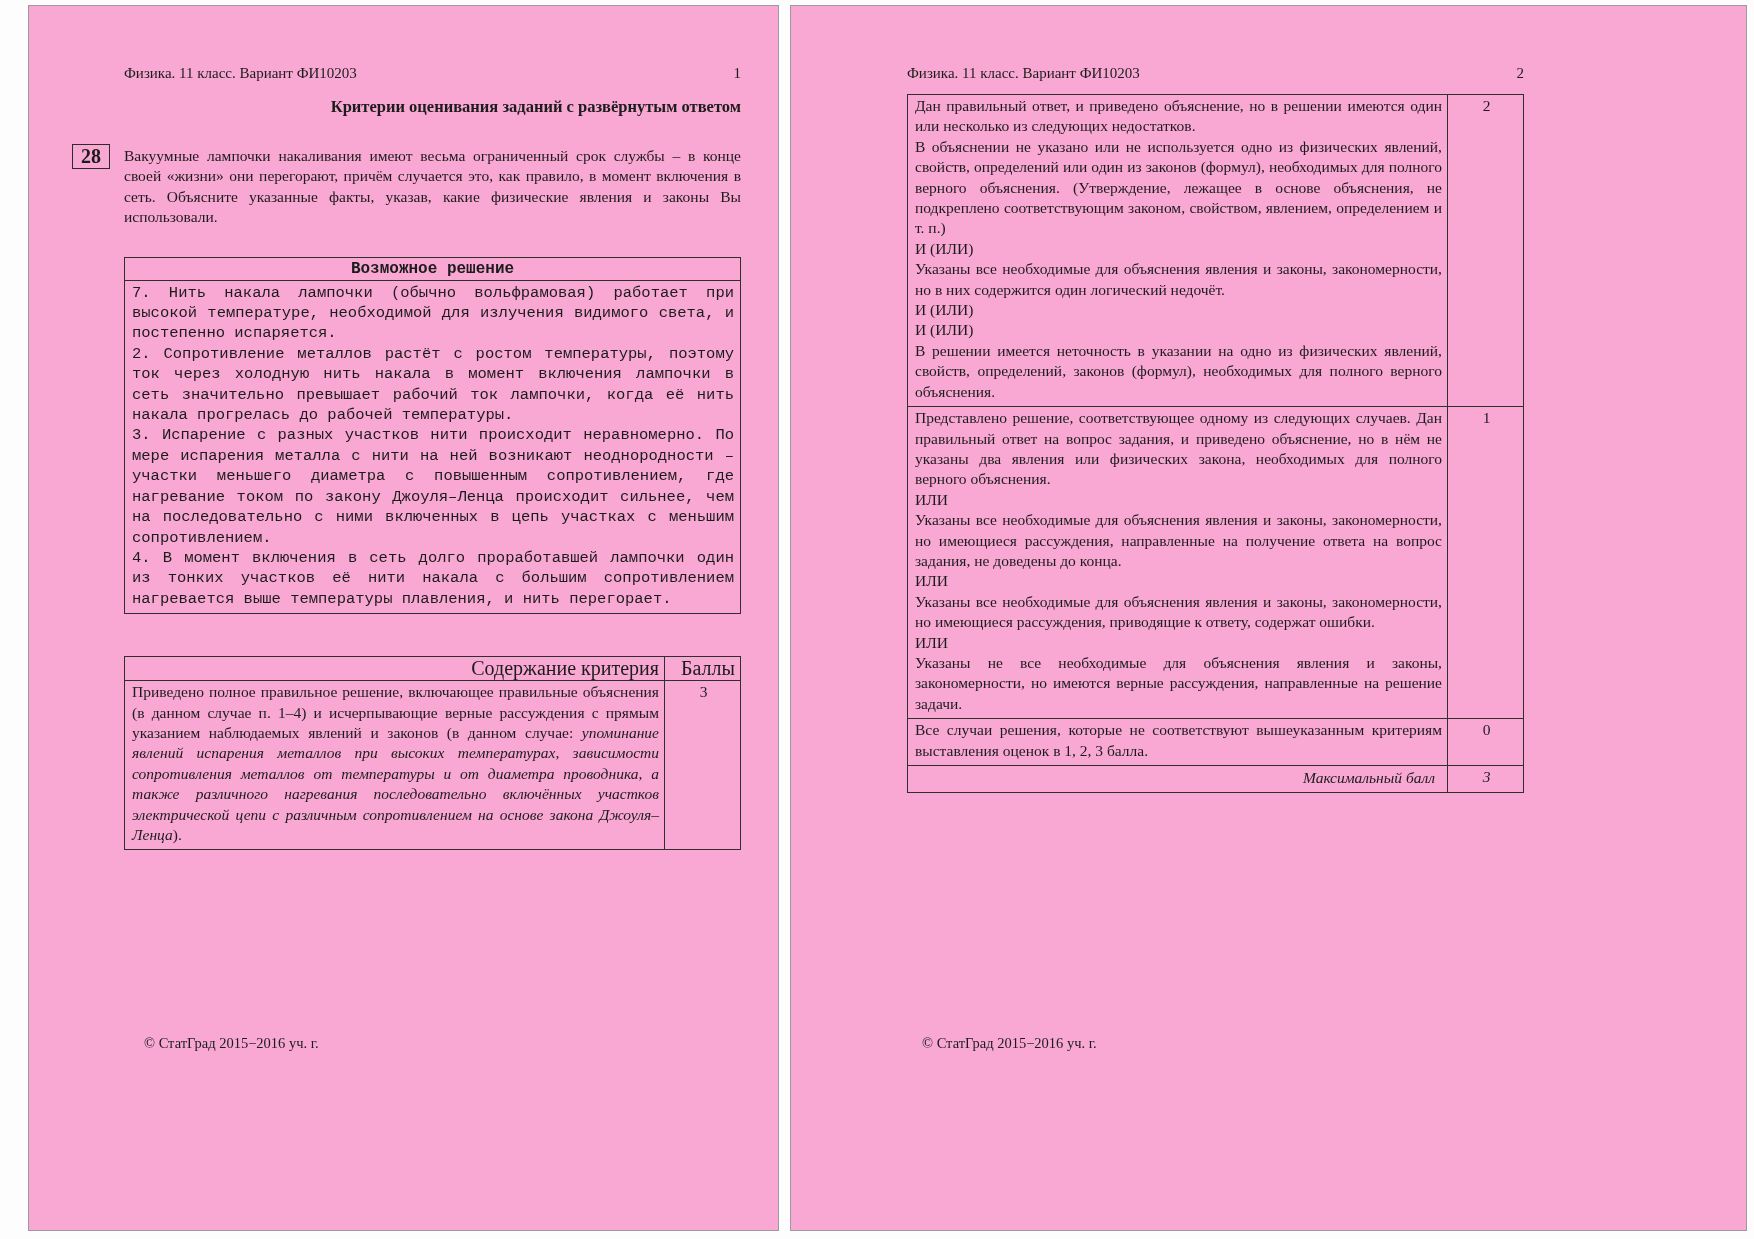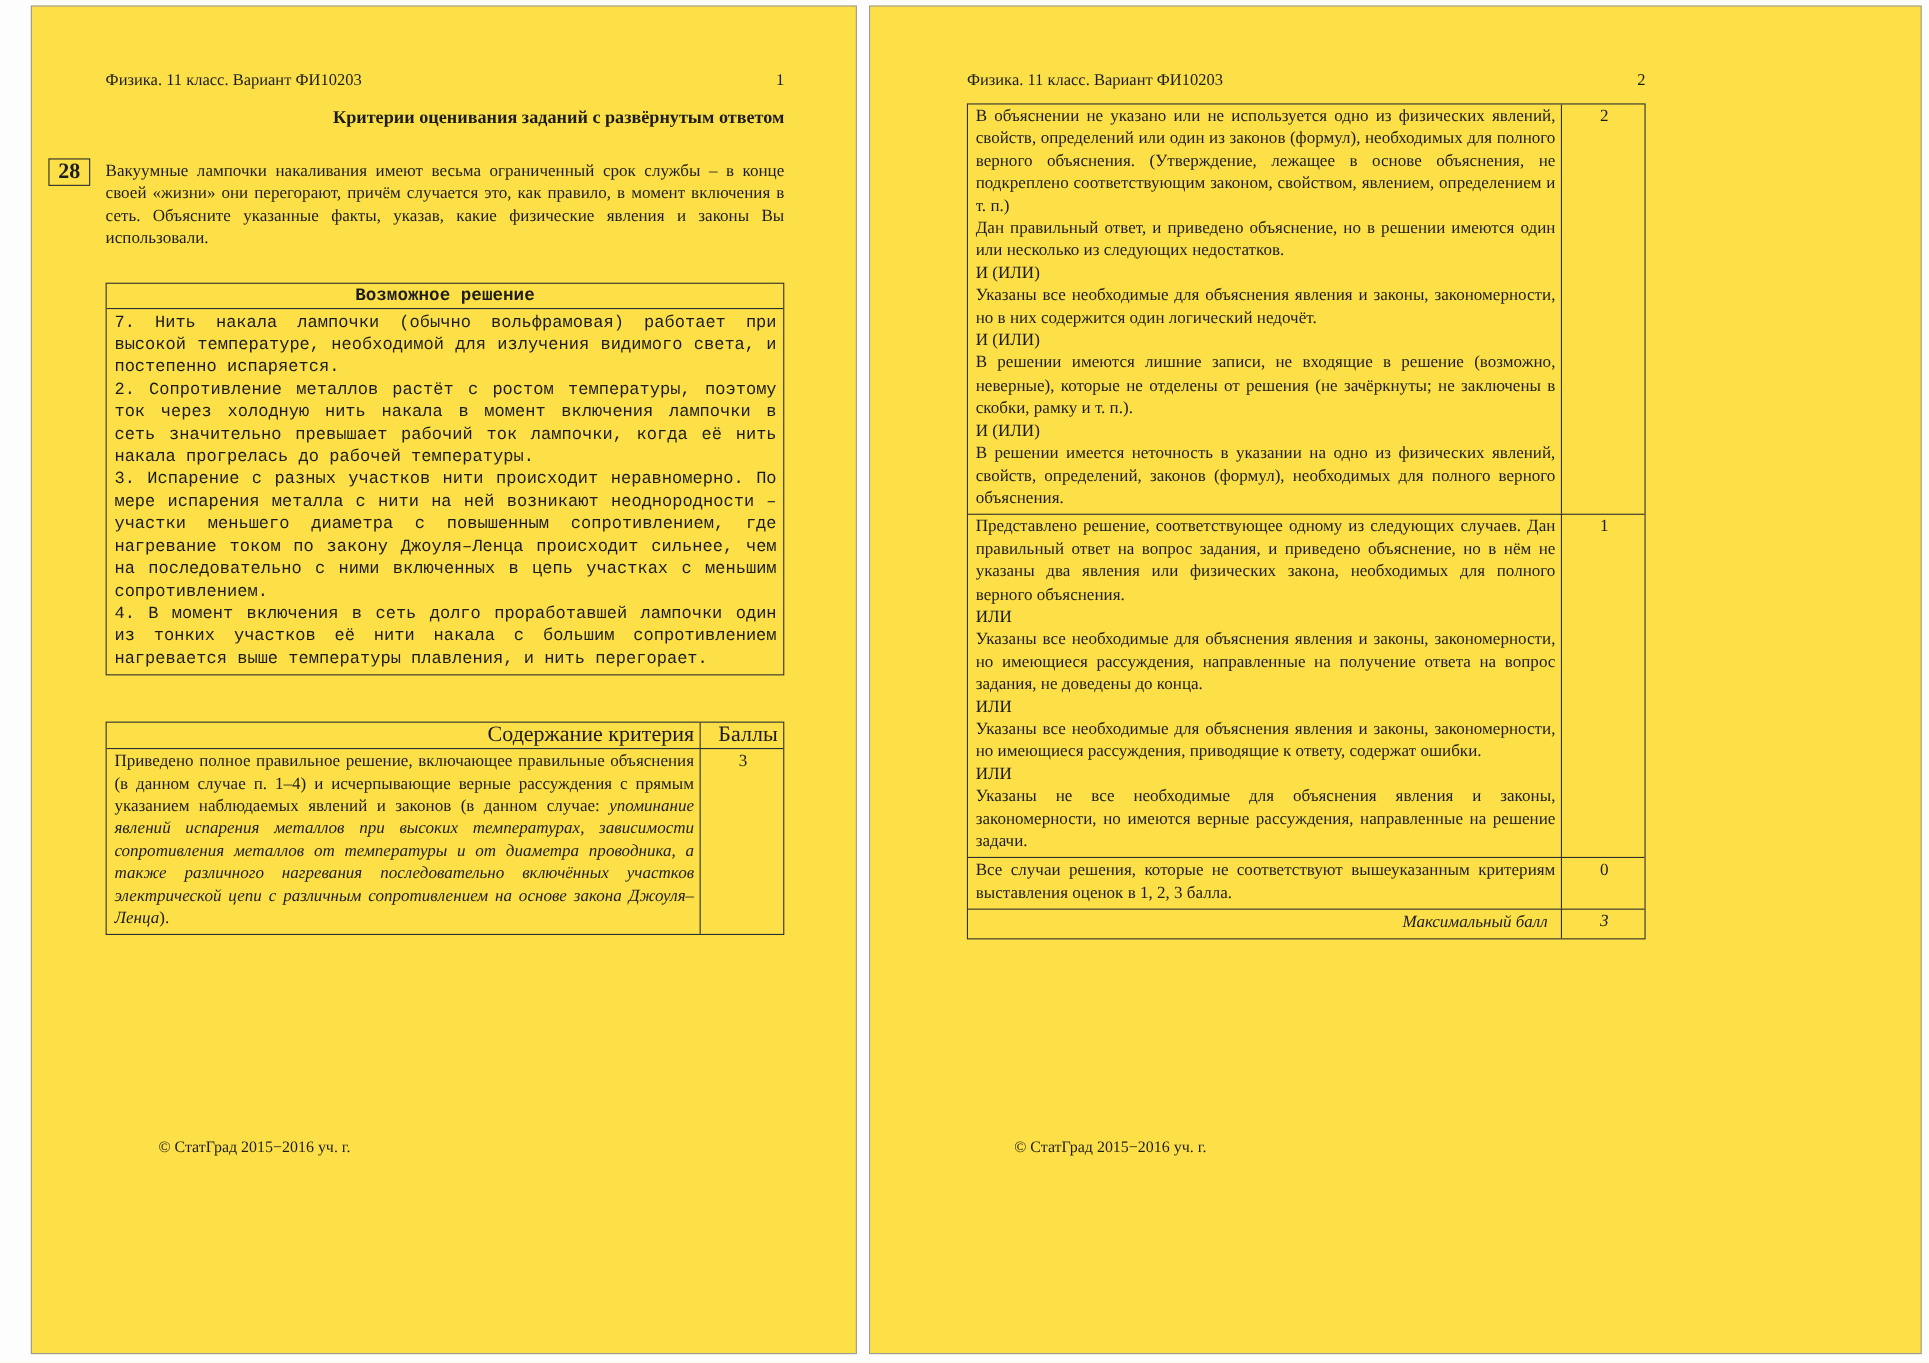--- a/index.html
+++ b/index.html
@@ -2,21 +2,21 @@
 <html><head>
 <meta charset="utf-8">
 <style>
   html,body{margin:0;padding:0;}
   body{
     width:1754px;height:1239px;background:#fdfdfd;position:relative;
     font-family:"Liberation Serif","DejaVu Serif",serif;color:#1c1c1c;
     -webkit-font-smoothing:antialiased;
   }
   .sheet{position:absolute;left:28px;top:5px;width:1719px;height:1228px;}
-  .page{position:absolute;top:0;height:1226px;background:#fde047;border:1px solid #9b9b9b;box-sizing:border-box;}
+  .page{position:absolute;top:0;height:1226px;background:#f9a8d4;border:1px solid #9b9b9b;box-sizing:border-box;padding-left:28px;}
   .page-left{left:0;width:751px;}
   .page-right{left:762px;width:957px;}
   .content{position:relative;}
   .page-left .content{margin:57px 0 0 67px;width:617px;}
   .page-right .content{margin:57px 0 0 88px;width:617px;}
   .page-header{display:flex;justify-content:space-between;font-size:15px;line-height:20px;}
   .doc-title{text-align:right;font-weight:bold;font-size:16.5px;margin:13px 0 0 0;line-height:22px;}
   .task{position:relative;margin-top:28px;}
   .task-num{
     position:absolute;left:-52px;top:-2px;border:1.6px solid #2b2b2b;
@@ -92,26 +92,25 @@
     <div class="content">
 
       <div class="page-header">
         <span>Физика. 11 класс. Вариант ФИ10203</span>
         <span>2</span>
       </div>
 
       <div class="criteria p2">
 
         <div class="ct tcol">
+          <div class="just">Дан правильный ответ, и приведено объяснение, но в решении имеются один или несколько из следующих недостатков.</div>
           <div class="just">В объяснении не указано или не используется одно из физических явлений, свойств, определений или один из законов (формул), необходимых для полного верного объяснения. (Утверждение, лежащее в основе объяснения, не подкреплено соответствующим законом, свойством, явлением, определением и т. п.)</div>
-          <div class="just">Дан правильный ответ, и приведено объяснение, но в решении имеются один или несколько из следующих недостатков.</div>
           <div class="just">И (ИЛИ)</div>
           <div class="just">Указаны все необходимые для объяснения явления и законы, закономерности, но в них содержится один логический недочёт.</div>
           <div class="just">И (ИЛИ)</div>
-          <div class="just">В решении имеются лишние записи, не входящие в решение (возможно, неверные), которые не отделены от решения (не зачёркнуты; не заключены в скобки, рамку и т. п.).</div>
           <div class="just">И (ИЛИ)</div>
           <div class="just">В решении имеется неточность в указании на одно из физических явлений, свойств, определений, законов (формул), необходимых для полного верного объяснения.</div>
         </div>
         <div class="ct score">2</div>
 
         <div class="ct tcol">
           <div class="just">Представлено решение, соответствующее одному из следующих случаев. Дан правильный ответ на вопрос задания, и приведено объяснение, но в нём не указаны два явления или физических закона, необходимых для полного верного объяснения.</div>
           <div class="just">ИЛИ</div>
           <div class="just">Указаны все необходимые для объяснения явления и законы, закономерности, но имеющиеся рассуждения, направленные на получение ответа на вопрос задания, не доведены до конца.</div>
           <div class="just">ИЛИ</div>

